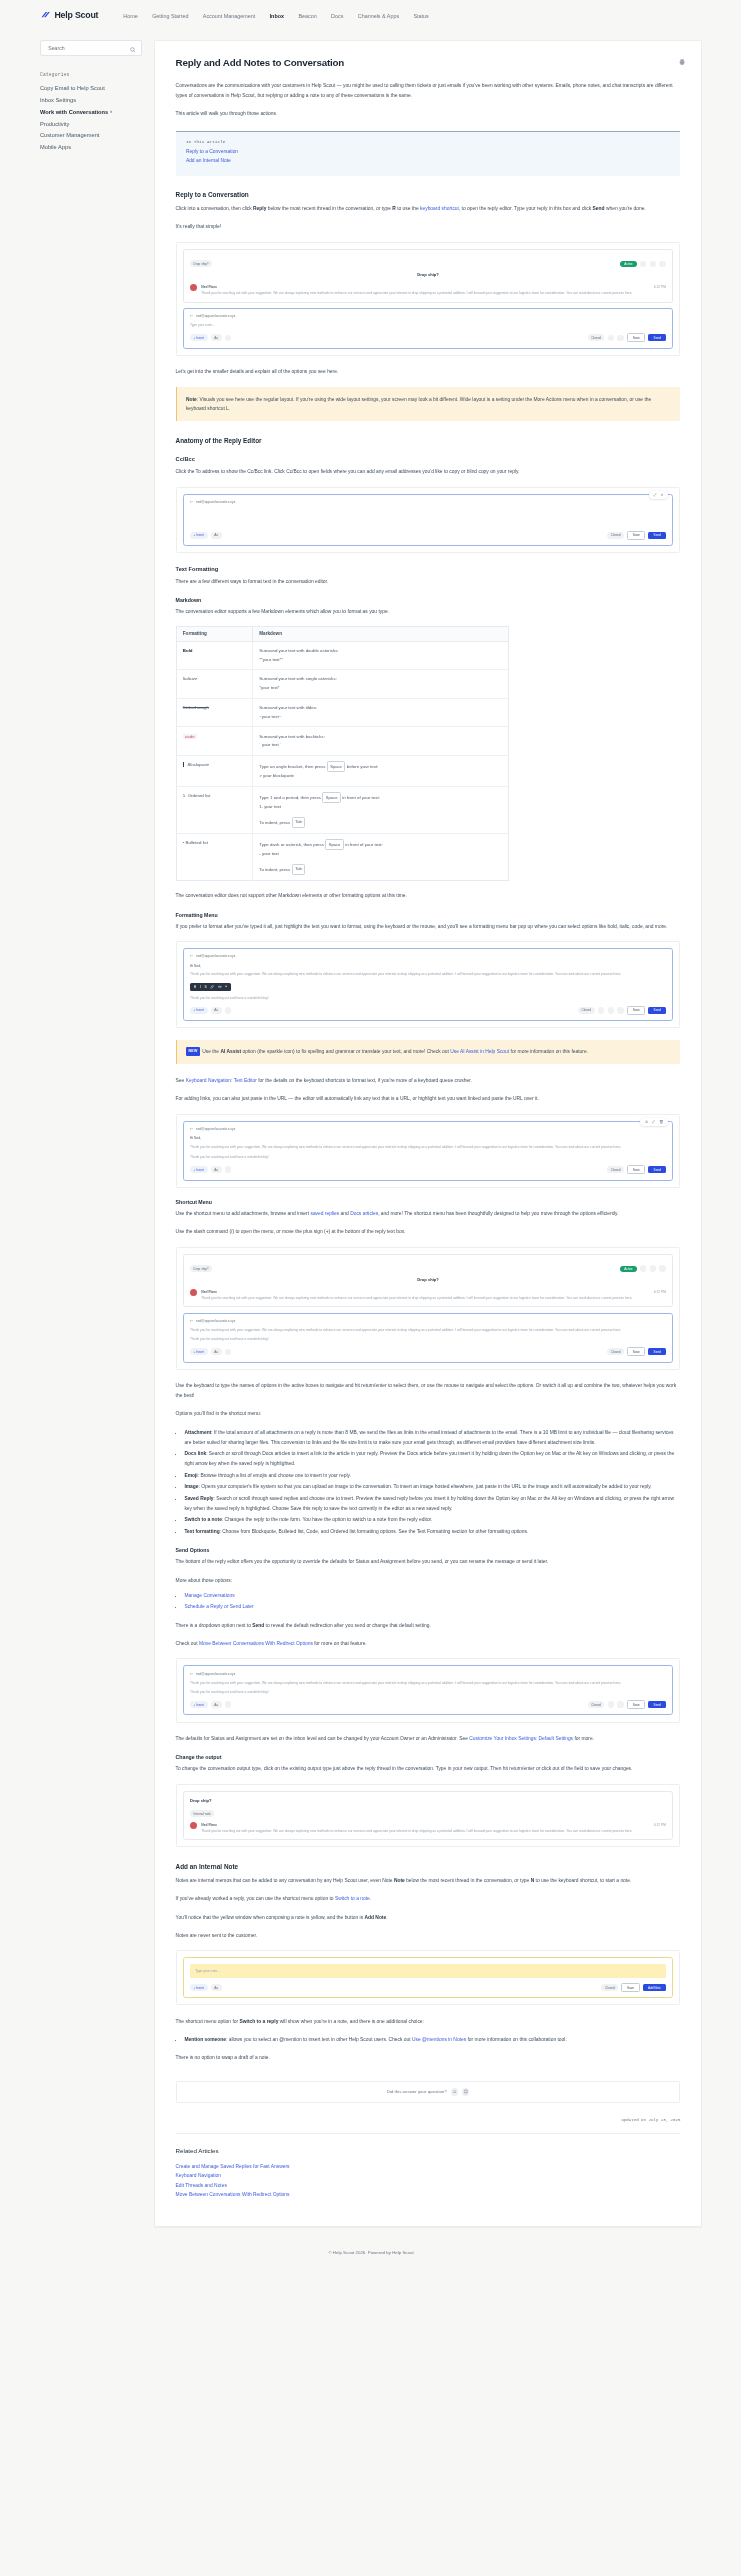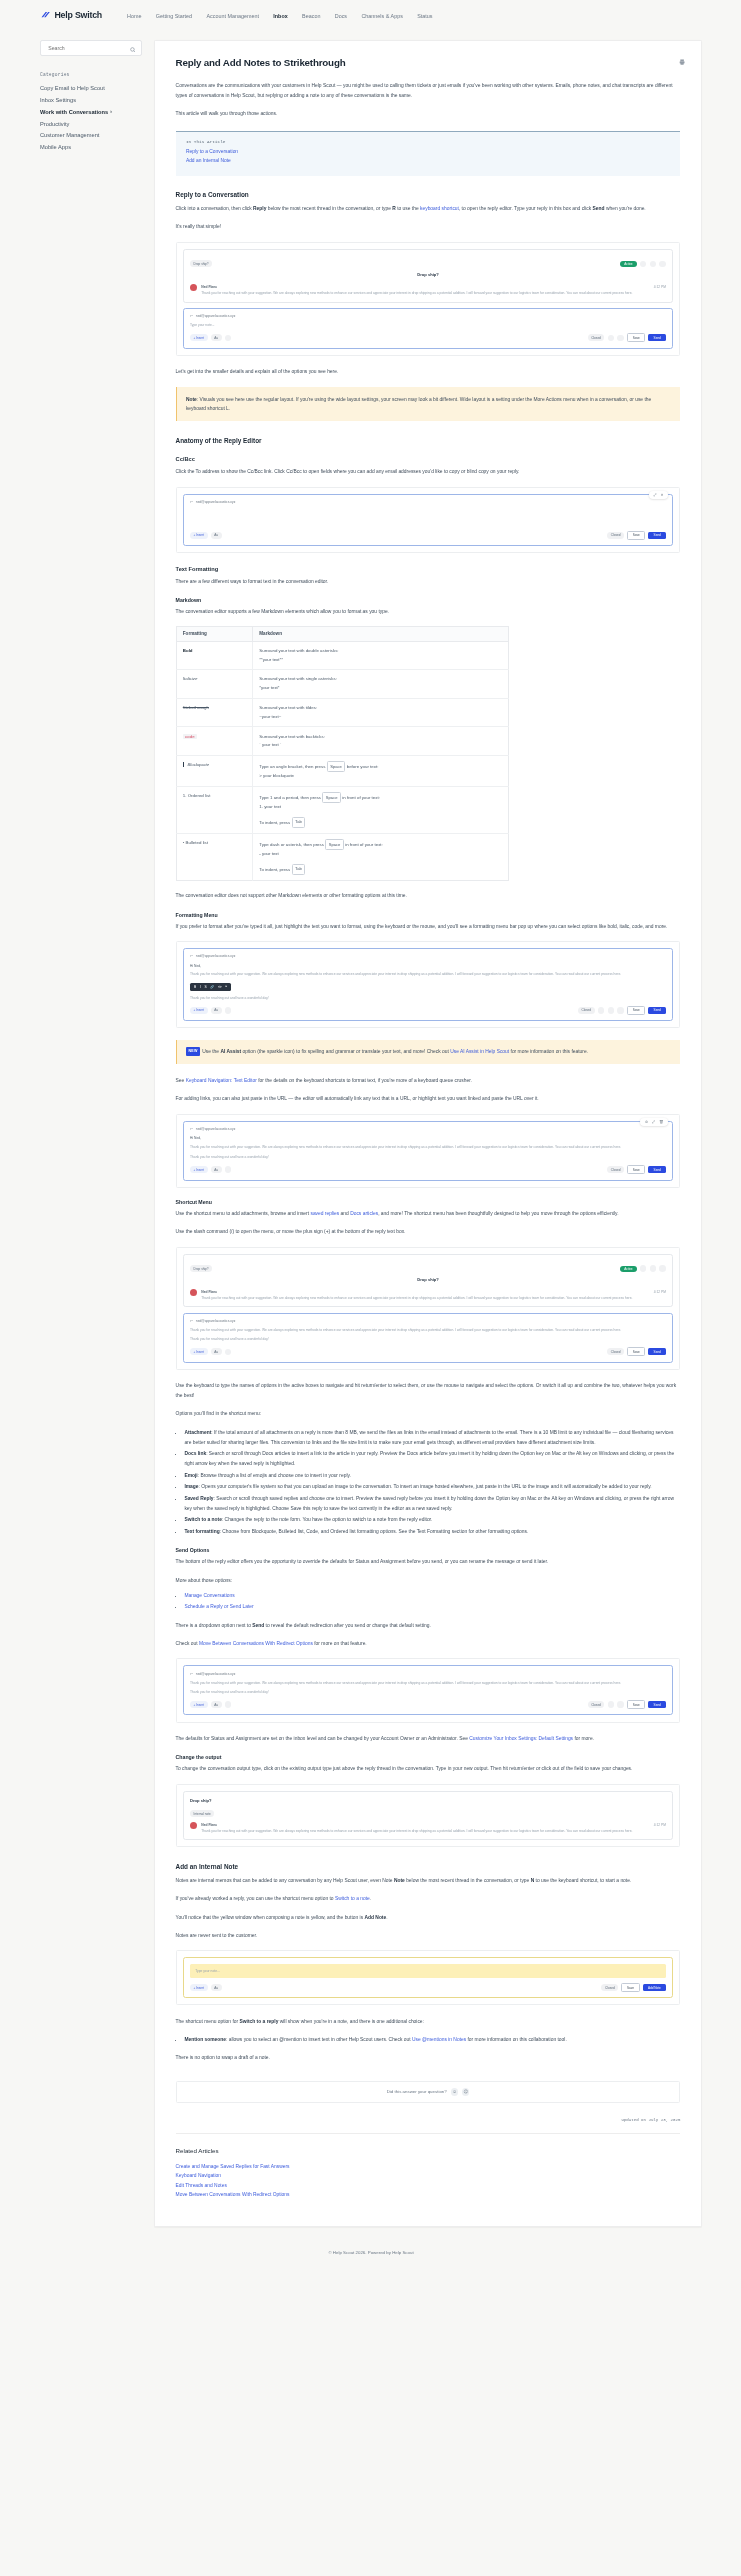--- a/index.html
+++ b/index.html
@@ -130,21 +130,21 @@
 
 <div class="site-header">
   <div class="logo">
     <span class="logo-mark">
       <svg width="11.3" height="11.3" viewBox="0 0 22 22">
         <path d="M3 14 L11 4 L14 4 L6 14 Z" fill="#2b4ae0"></path>
         <path d="M8 14 L16 4 L19 4 L11 14 Z" fill="#2b4ae0"></path>
         <path d="M3 18 L11 8 L14 8 L6 18 Z" fill="#1b2aa0" opacity=".0"></path>
       </svg>
     </span>
-    <span class="logo-text">Help Switch</span>
+    <span class="logo-text">Help Scout</span>
   </div>
   <nav class="top-nav">
     <a>Home</a>
     <a>Getting Started</a>
     <a>Account Management</a>
     <a class="active">Inbox</a>
     <a>Beacon</a>
     <a>Docs</a>
     <a>Channels &amp; Apps</a>
     <a>Status</a>
@@ -187,21 +187,21 @@
 
   <main class="article">
     <span class="print-icon">
       <svg width="6.2" height="6.2" viewBox="0 0 14 14">
           <rect x="3" y="1" width="8" height="4" fill="#5d6b7a"></rect>
           <rect x="1.5" y="5" width="11" height="5" rx="1" fill="#5d6b7a"></rect>
           <rect x="3.5" y="9" width="7" height="4" fill="#5d6b7a"></rect>
         </svg>
     </span>
 
-    <h1>Reply and Add Notes to Strikethrough</h1>
+    <h1>Reply and Add Notes to Conversation</h1>
     <p>Conversations are the communications with your customers in Help Scout — you might be used to calling them tickets or just emails if you've been working with other systems. Emails, phone notes, and chat transcripts are different types of conversations in Help Scout, but replying or adding a note to any of these conversations is the same.</p>
     <p>This article will walk you through those actions.</p>
 
     <div class="tic">
       <div class="tic-title">In This Article</div>
       <a>Reply to a Conversation</a>
       <a>Add an Internal Note</a>
     </div>
 
     <h2>Reply to a Conversation</h2>

